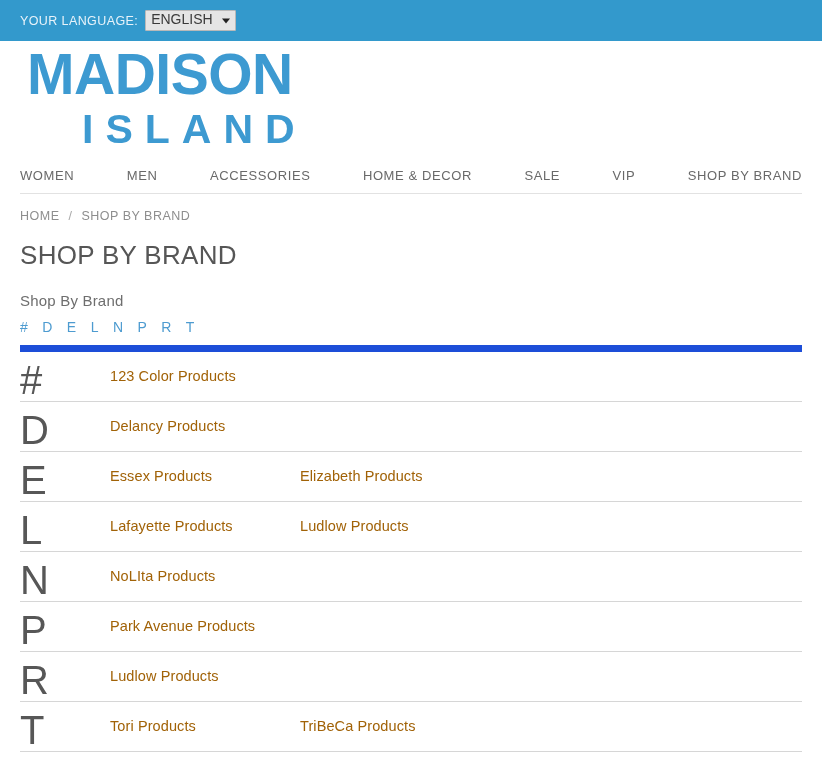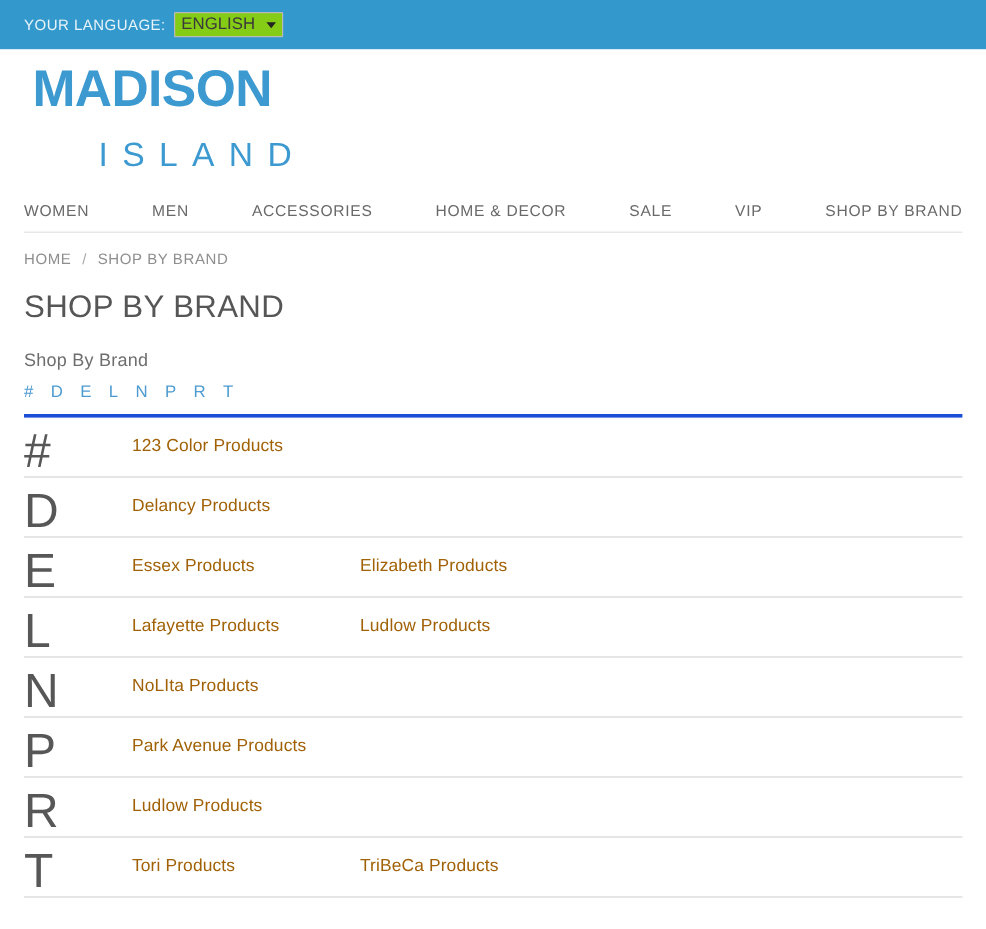--- a/index.html
+++ b/index.html
@@ -23,21 +23,21 @@
     color: #e8f3fa;
     font-size: 12.5px;
     letter-spacing: 0.4px;
     text-transform: uppercase;
     margin-right: 7px;
     text-align: center;
   }
   .lang-select {
     appearance: none;
     -webkit-appearance: none;
-    background: #84cc16;
+    background: #e5e5e5;
     border: 1px solid #b9b9b9;
     border-radius: 1px;
     color: #3a3a3a;
     font-family: "Liberation Sans", sans-serif;
     font-size: 14px;
     padding: 1px 22px 2px 5px;
     line-height: 1.1;
     height: 21px;
   }
   .select-wrap { position: relative; display: inline-block; }
@@ -51,30 +51,30 @@
     border-top: 5.5px solid #222;
     pointer-events: none;
   }
 
   
   .logo-area {
     padding: 4px 0 0 27px;
   }
   .logo-main {
     color: #3d9ad1;
-    font-size: 43px;
+    font-size: 57px;
     font-weight: bold;
     letter-spacing: -0.5px;
     line-height: 58px;
     margin: 0;
   }
   .logo-sub {
     color: #3d9ad1;
-    font-size: 28px;
-    font-weight: 400;
+    font-size: 41px;
+    font-weight: 700;
     letter-spacing: 12px;
     line-height: 38px;
     margin: 7px 0 0 55px;
   }
 
   
   .main-nav {
     margin-top: 20px;
     padding: 0 20px;
     display: flex;
@@ -120,21 +120,21 @@
     margin: 21px 0 0 20px;
     font-size: 15px;
     color: #6e6e6e;
     letter-spacing: 0.2px;
   }
 
   
   .alpha-wrap {
     margin: 9px 20px 0 20px;
     padding-bottom: 9px;
-    border-bottom: 3px solid #1d4ed8;
+    border-bottom: 7px solid #1d4ed8;
   }
   .alpha-link {
     color: #4d9bd0;
     font-size: 14px;
     text-decoration: none;
     margin-right: 10px;
     cursor: pointer;
   }
 
   

